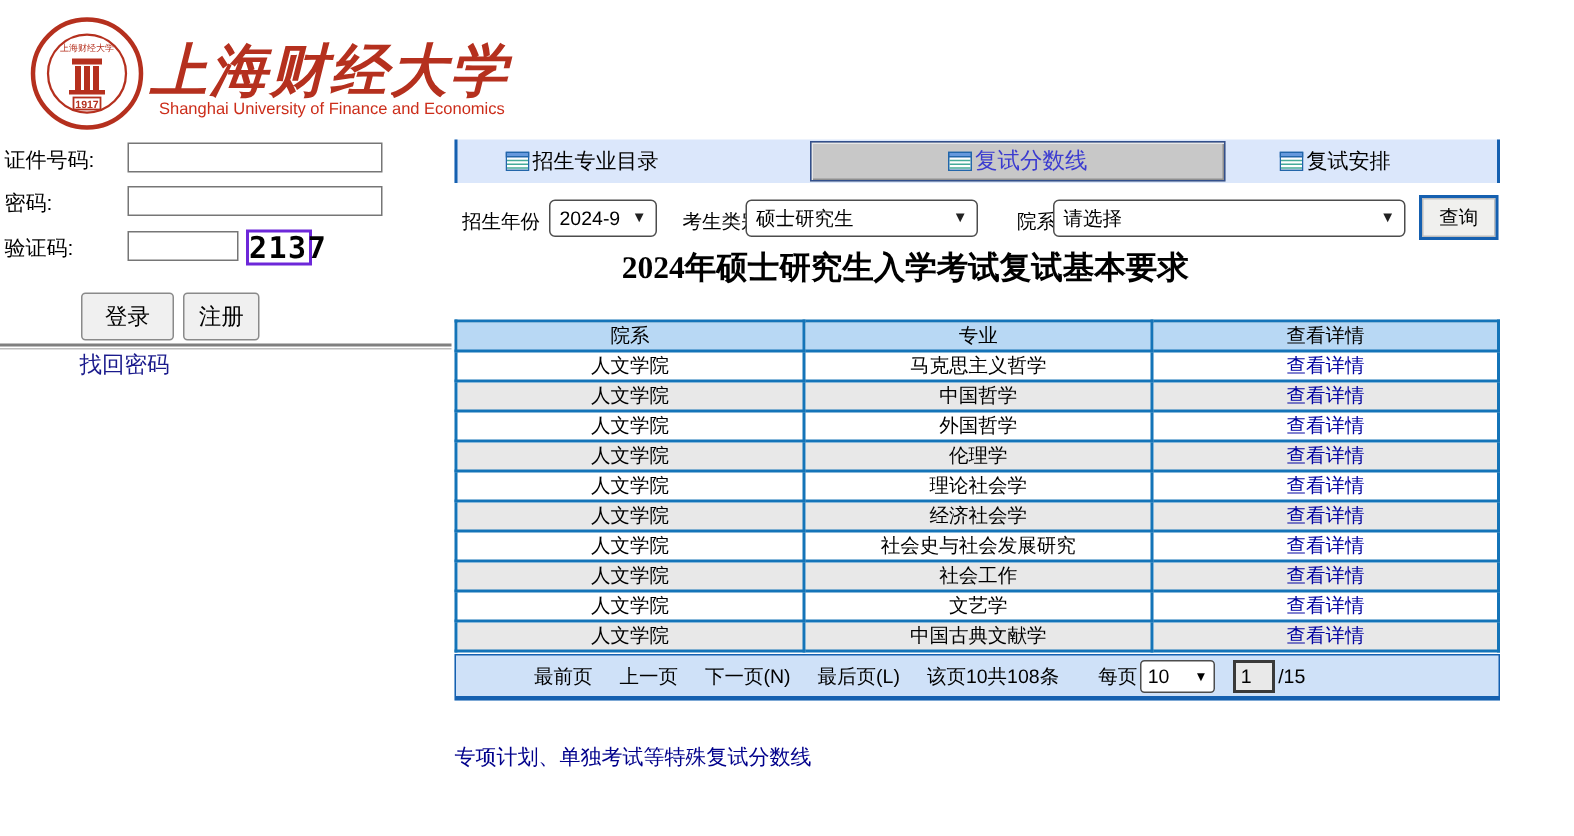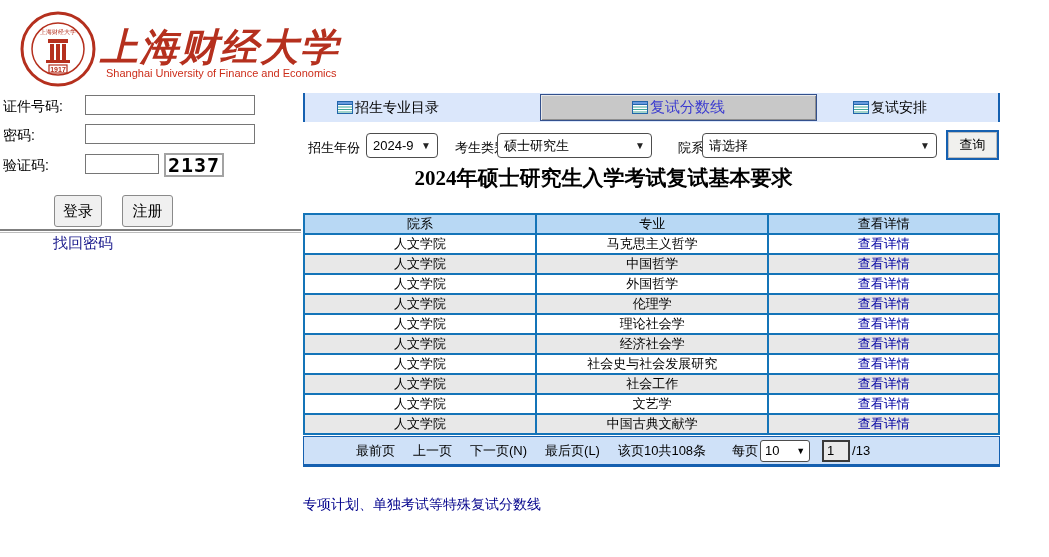--- a/index.html
+++ b/index.html
@@ -15,22 +15,22 @@
   .uni-en { position:absolute; left:106px; top:67px; width:250px;
             font-size:11px; color:#cc2d1a; white-space:nowrap; }
   .sys-title { position:absolute; left:372px; top:30px;
                font-family:"Liberation Serif", serif; font-style:italic; font-weight:bold;
                font-size:29px; color:#1b3e8c; letter-spacing:13px; white-space:nowrap; }
 
   
   .login-label { position:absolute; font-size:14px; color:#000; text-align:left; width:80px; }
   .login-input { position:absolute; height:20px; border:1px solid #767676; background:#fff;
                  font-size:13px; padding:0 3px; }
-  .captcha-box { position:absolute; left:164px; top:153px; width:60px; height:24px;
-                 border:2px solid #a3a3a3; background:#fff; text-align:center;
+  .captcha-box { position:absolute; left:164px; top:153px; width:44px; height:24px;
+                 border:2px solid #6d28d9; background:#fff; text-align:center;
                  font-family:"DejaVu Sans Mono", monospace; font-weight:bold; font-size:20px;
                  letter-spacing:1px; line-height:21px; color:#000; }
   .btn-basic { position:absolute; height:32px; background:#f0f0f0; border:1px solid #8a8a8a;
                border-radius:3px; font-size:15px; color:#000; text-align:center; cursor:pointer;
                font-family:"Liberation Sans", sans-serif; }
   .left-hr { position:absolute; left:0; top:229px; width:301px; height:4px;
              border-top:2px solid #7f7f7f; border-bottom:1px solid #bdbdbd; }
   .forgot { position:absolute; left:53px; top:234px; font-size:15px; color:#1a1a8c; cursor:pointer; }
 
   
@@ -116,21 +116,21 @@
   <div class="login-label" style="left:3px; top:98px;">证件号码:</div>
   <input class="login-input" style="left: 85px; top: 95px; width: 170px;">
 
   <div class="login-label" style="left:3px; top:127px;">密码:</div>
   <input class="login-input" style="left: 85px; top: 124px; width: 170px;" type="password">
 
   <div class="login-label" style="left:3px; top:157px;">验证码:</div>
   <input class="login-input" style="left: 85px; top: 154px; width: 74px;">
   <div class="captcha-box">2137</div>
 
-  <button class="btn-basic" style="left:54px; top:195px; width:48px;">登录</button>
+  <button class="btn-basic" style="left:54px; top:195px; width:62px;">登录</button>
   <button class="btn-basic" style="left:122px; top:195px; width:51px;">注册</button>
 
   <div class="left-hr"></div>
   <div class="forgot">找回密码</div>
 
   <div class="tabstrip">
     <div class="tab" style="left:32px;">
       <svg class="tab-icon" viewBox="0 0 16 13">
         <rect x="0.5" y="0.5" width="15" height="12" fill="#fff" stroke="#2266aa"></rect>
         <rect x="0.5" y="0.5" width="15" height="3" fill="#6699dd" stroke="#2266aa"></rect>
@@ -253,18 +253,18 @@
     <span class="nav">上一页</span>
     <span class="nav">下一页(N)</span>
     <span class="nav">最后页(L)</span>
     <span class="info">该页10共108条</span>
     <span class="pp-label">每页</span>
     <div class="pp-select">
       <span>10</span>
       <span class="chev">▼</span>
     </div>
     <input class="page-input" value="1" style="">
-    <span class="total">/13</span>
+    <span class="total">/15</span>
   </div>
 
   <div class="note-blue">专项计划、单独考试等特殊复试分数线</div>
 
 </div>
 
 </body></html>

